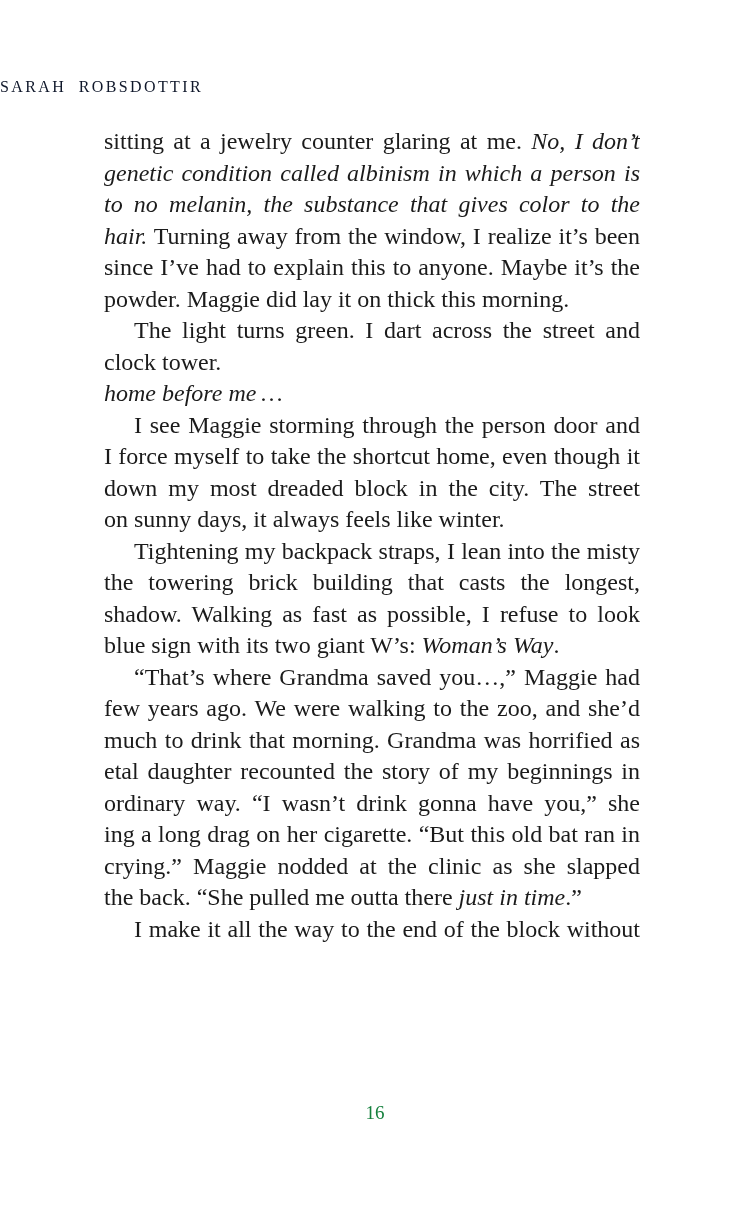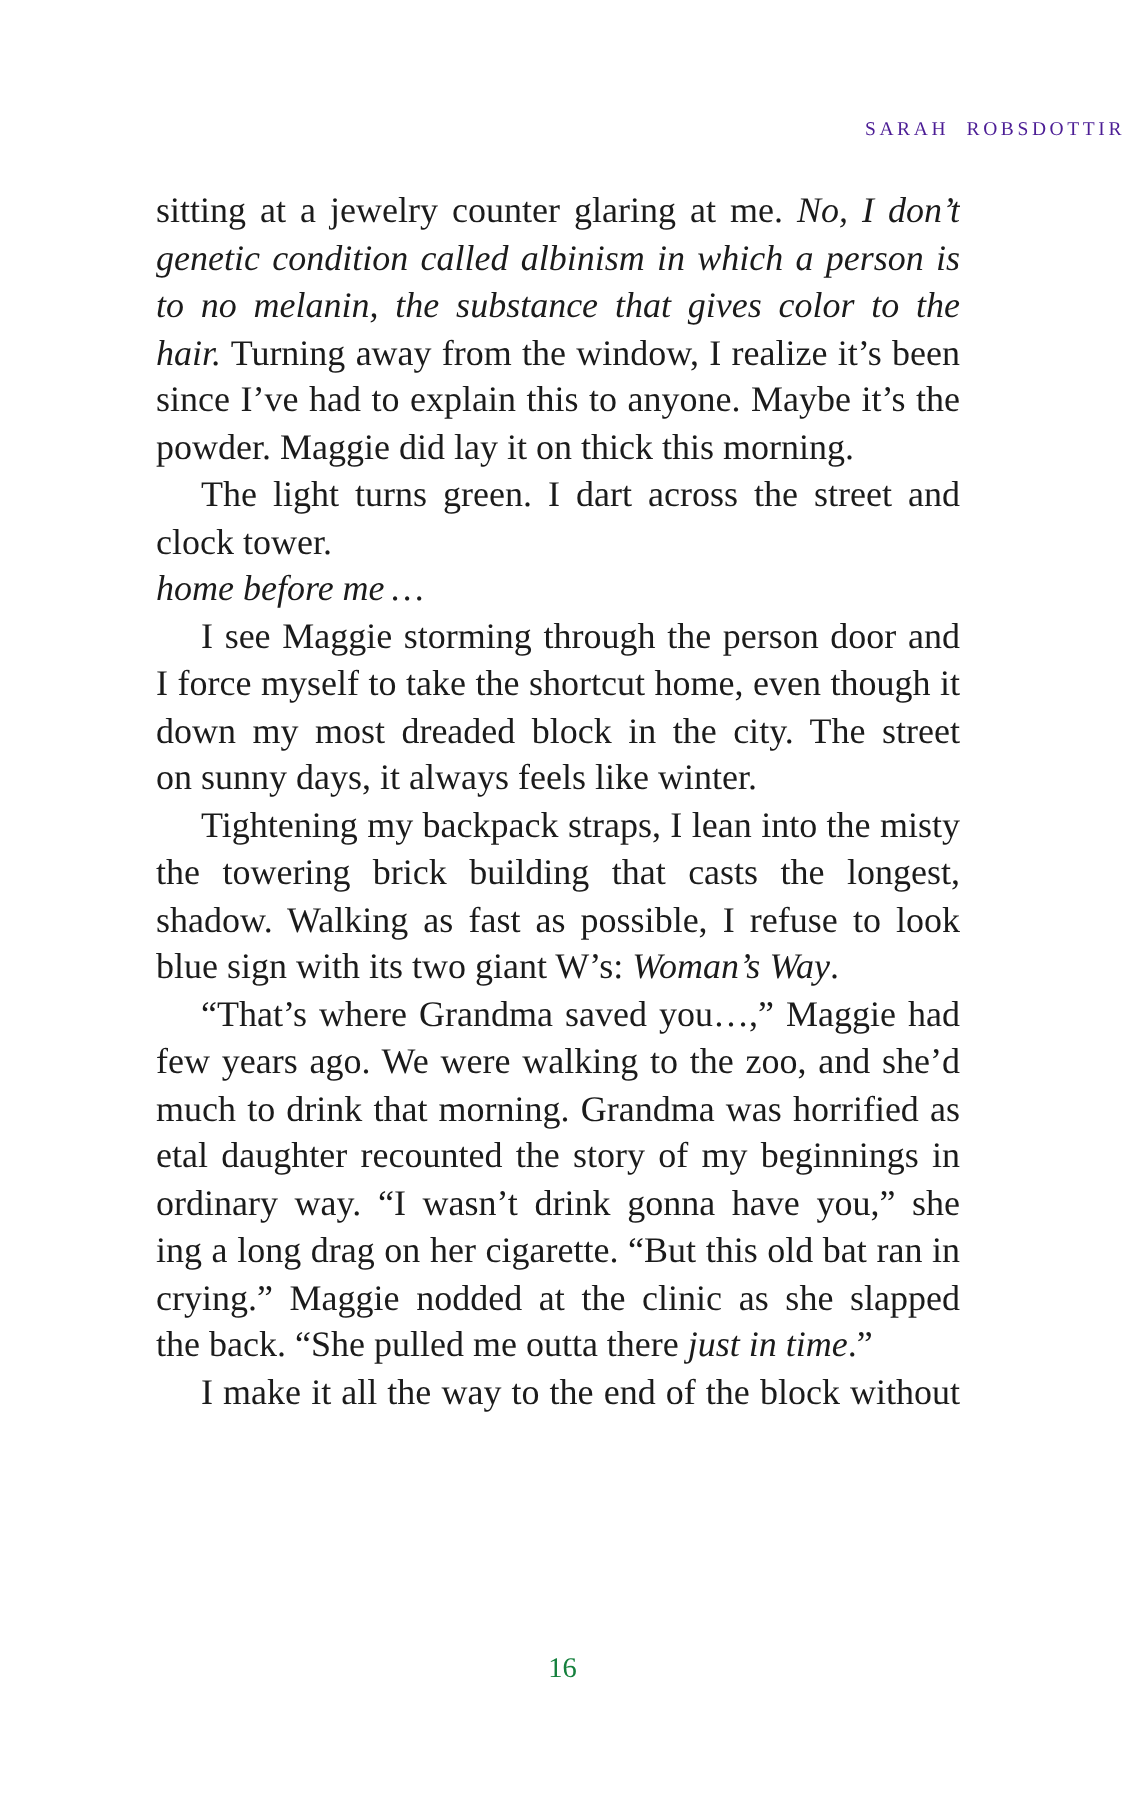--- a/index.html
+++ b/index.html
@@ -13,25 +13,25 @@
     height: 1207px;
     background: #ffffff;
     font-family: "Liberation Serif", "DejaVu Serif", serif;
     overflow: hidden;
   }
   .running-header {
     position: absolute;
     top: 78px;
     left: 0;
     right: 0;
-    text-align: right;
-    font-size: 13px;
+    text-align: left;
+    font-size: 16px;
     letter-spacing: 2.4px;
     word-spacing: 6px;
-    color: #4c1d95;
+    color: #0f172a;
   }
   .body-text {
     position: absolute;
     top: 126px;
     left: 104px;
     width: 536px;
     font-size: 24px;
     color: #1b1b1b;
   }
   .line {

